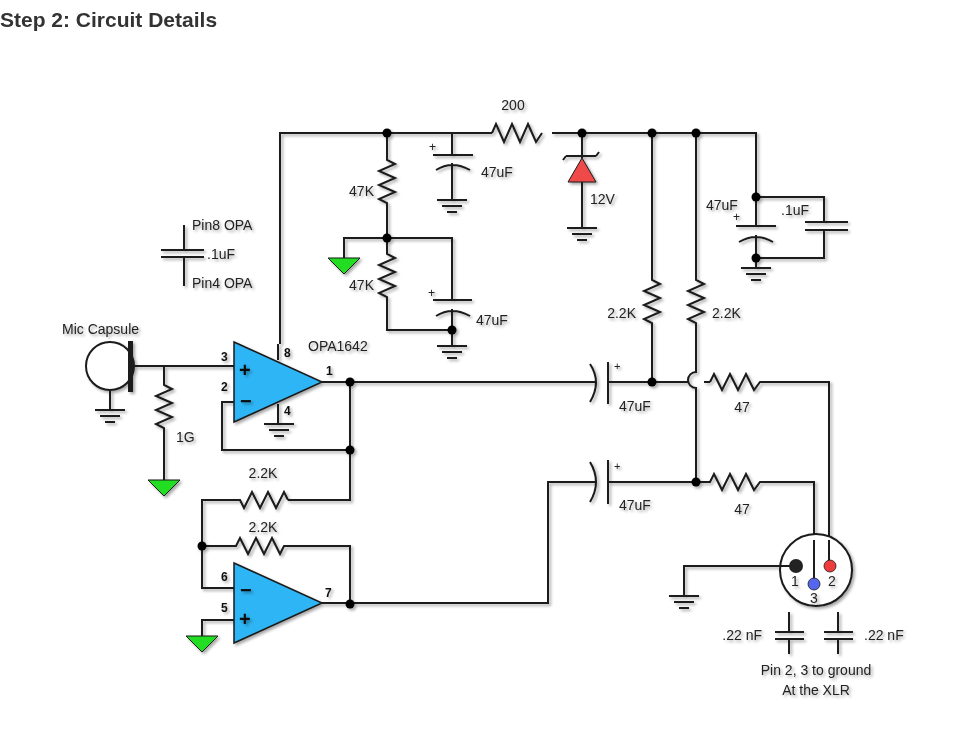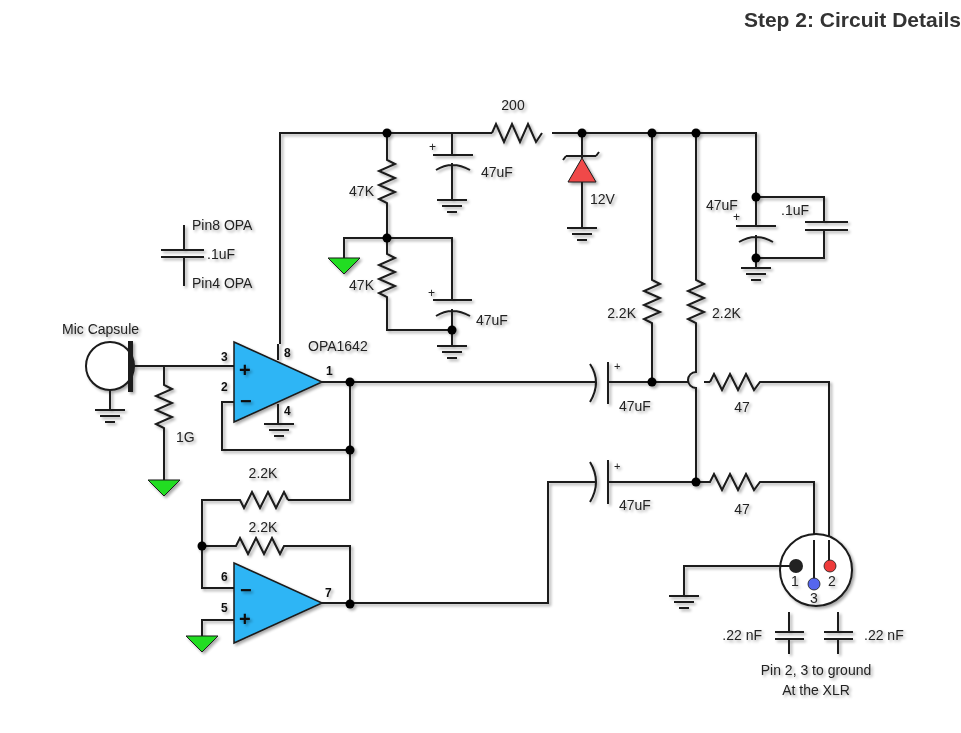--- a/index.html
+++ b/index.html
@@ -1,17 +1,17 @@
 <!DOCTYPE html>
 <html><head>
 <meta charset="utf-8">
 <style>
   html, body { margin: 0; padding: 0; background: #ffffff; }
   body { width: 961px; height: 733px; overflow: hidden; position: relative; font-family: "Liberation Sans", sans-serif; }
-  #title { position: absolute; left: 0; top: 8px; width: 961px; text-align: right; font-weight: bold; font-size: 21px; color: #333333; font-family: "Liberation Sans", sans-serif; }
+  #title { position: absolute; left: 0; top: 8px; width: 961px; text-align: left; font-weight: bold; font-size: 21px; color: #333333; font-family: "Liberation Sans", sans-serif; }
   svg#schem { position: absolute; left: 0; top: 0; }
   .w { stroke: #1a1a1a; stroke-width: 2; fill: none; stroke-linejoin: miter; }
   .lbl { font-family: "Liberation Sans", sans-serif; font-size: 14px; fill: #222222; }
   .pin { font-family: "Liberation Sans", sans-serif; font-size: 12px; font-weight: bold; fill: #111111; }
   .dot { fill: #000000; }
 </style>
 </head>
 <body>
 
 <div id="title">Step 2: Circuit Details</div>

